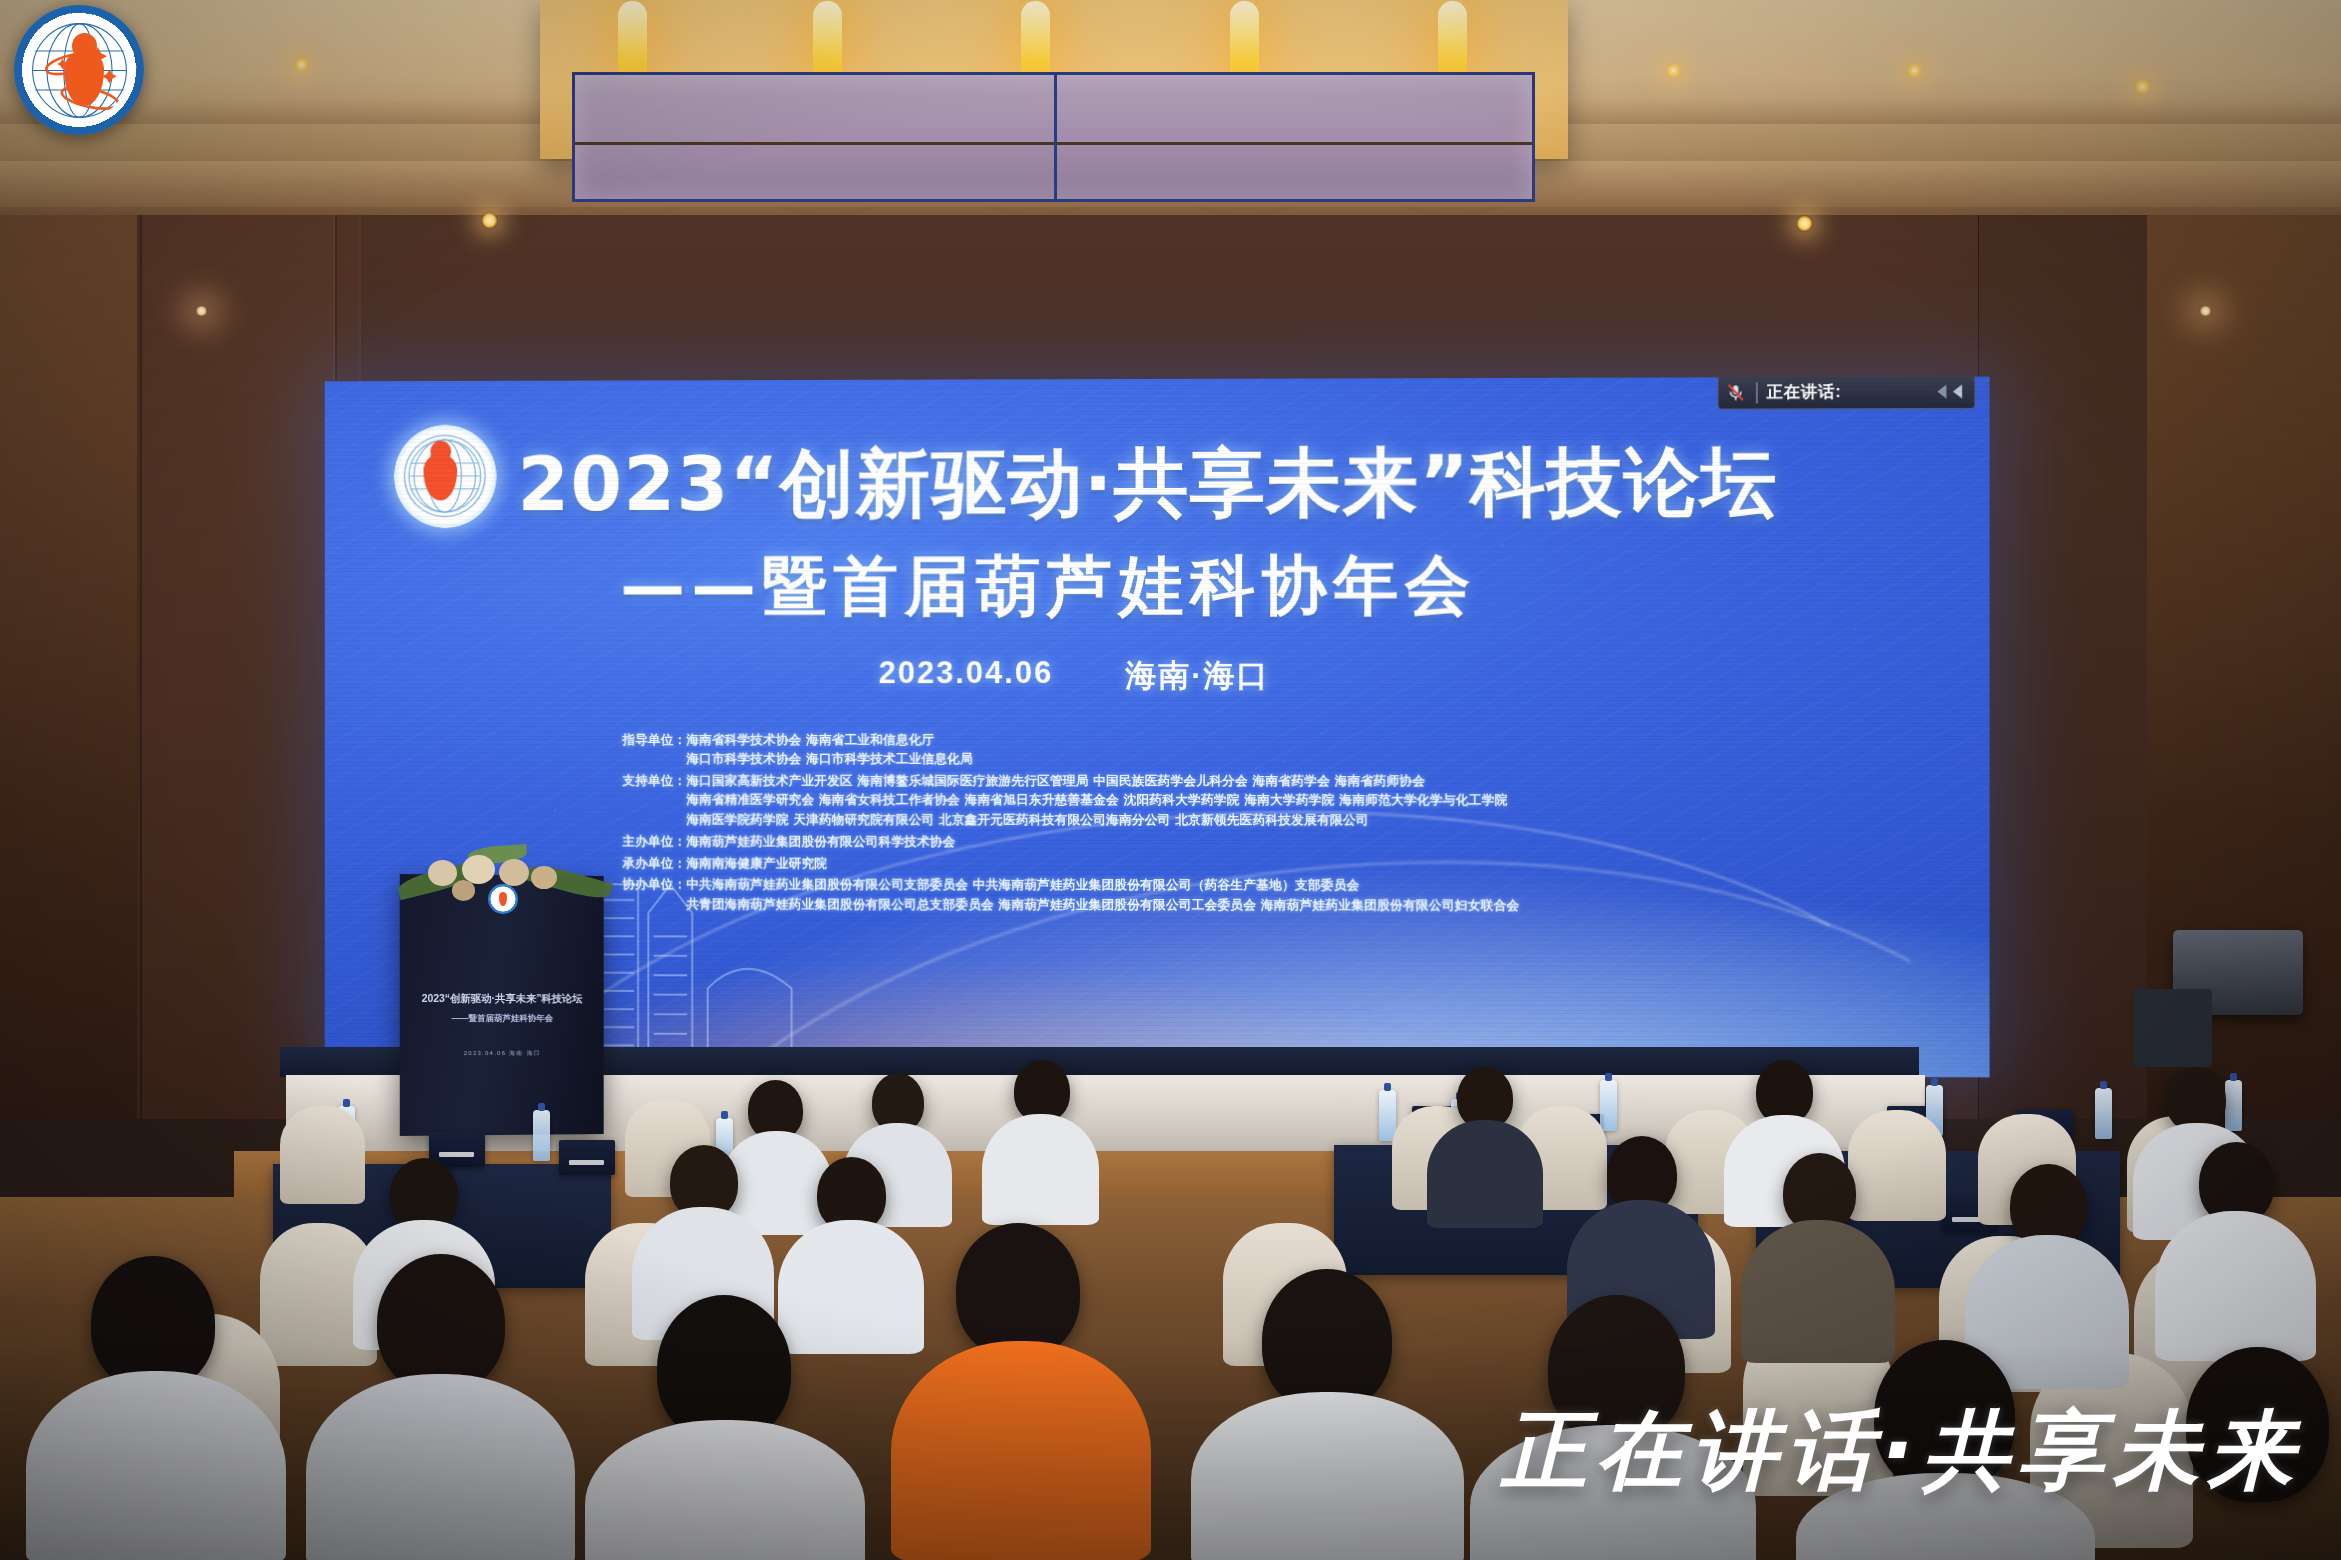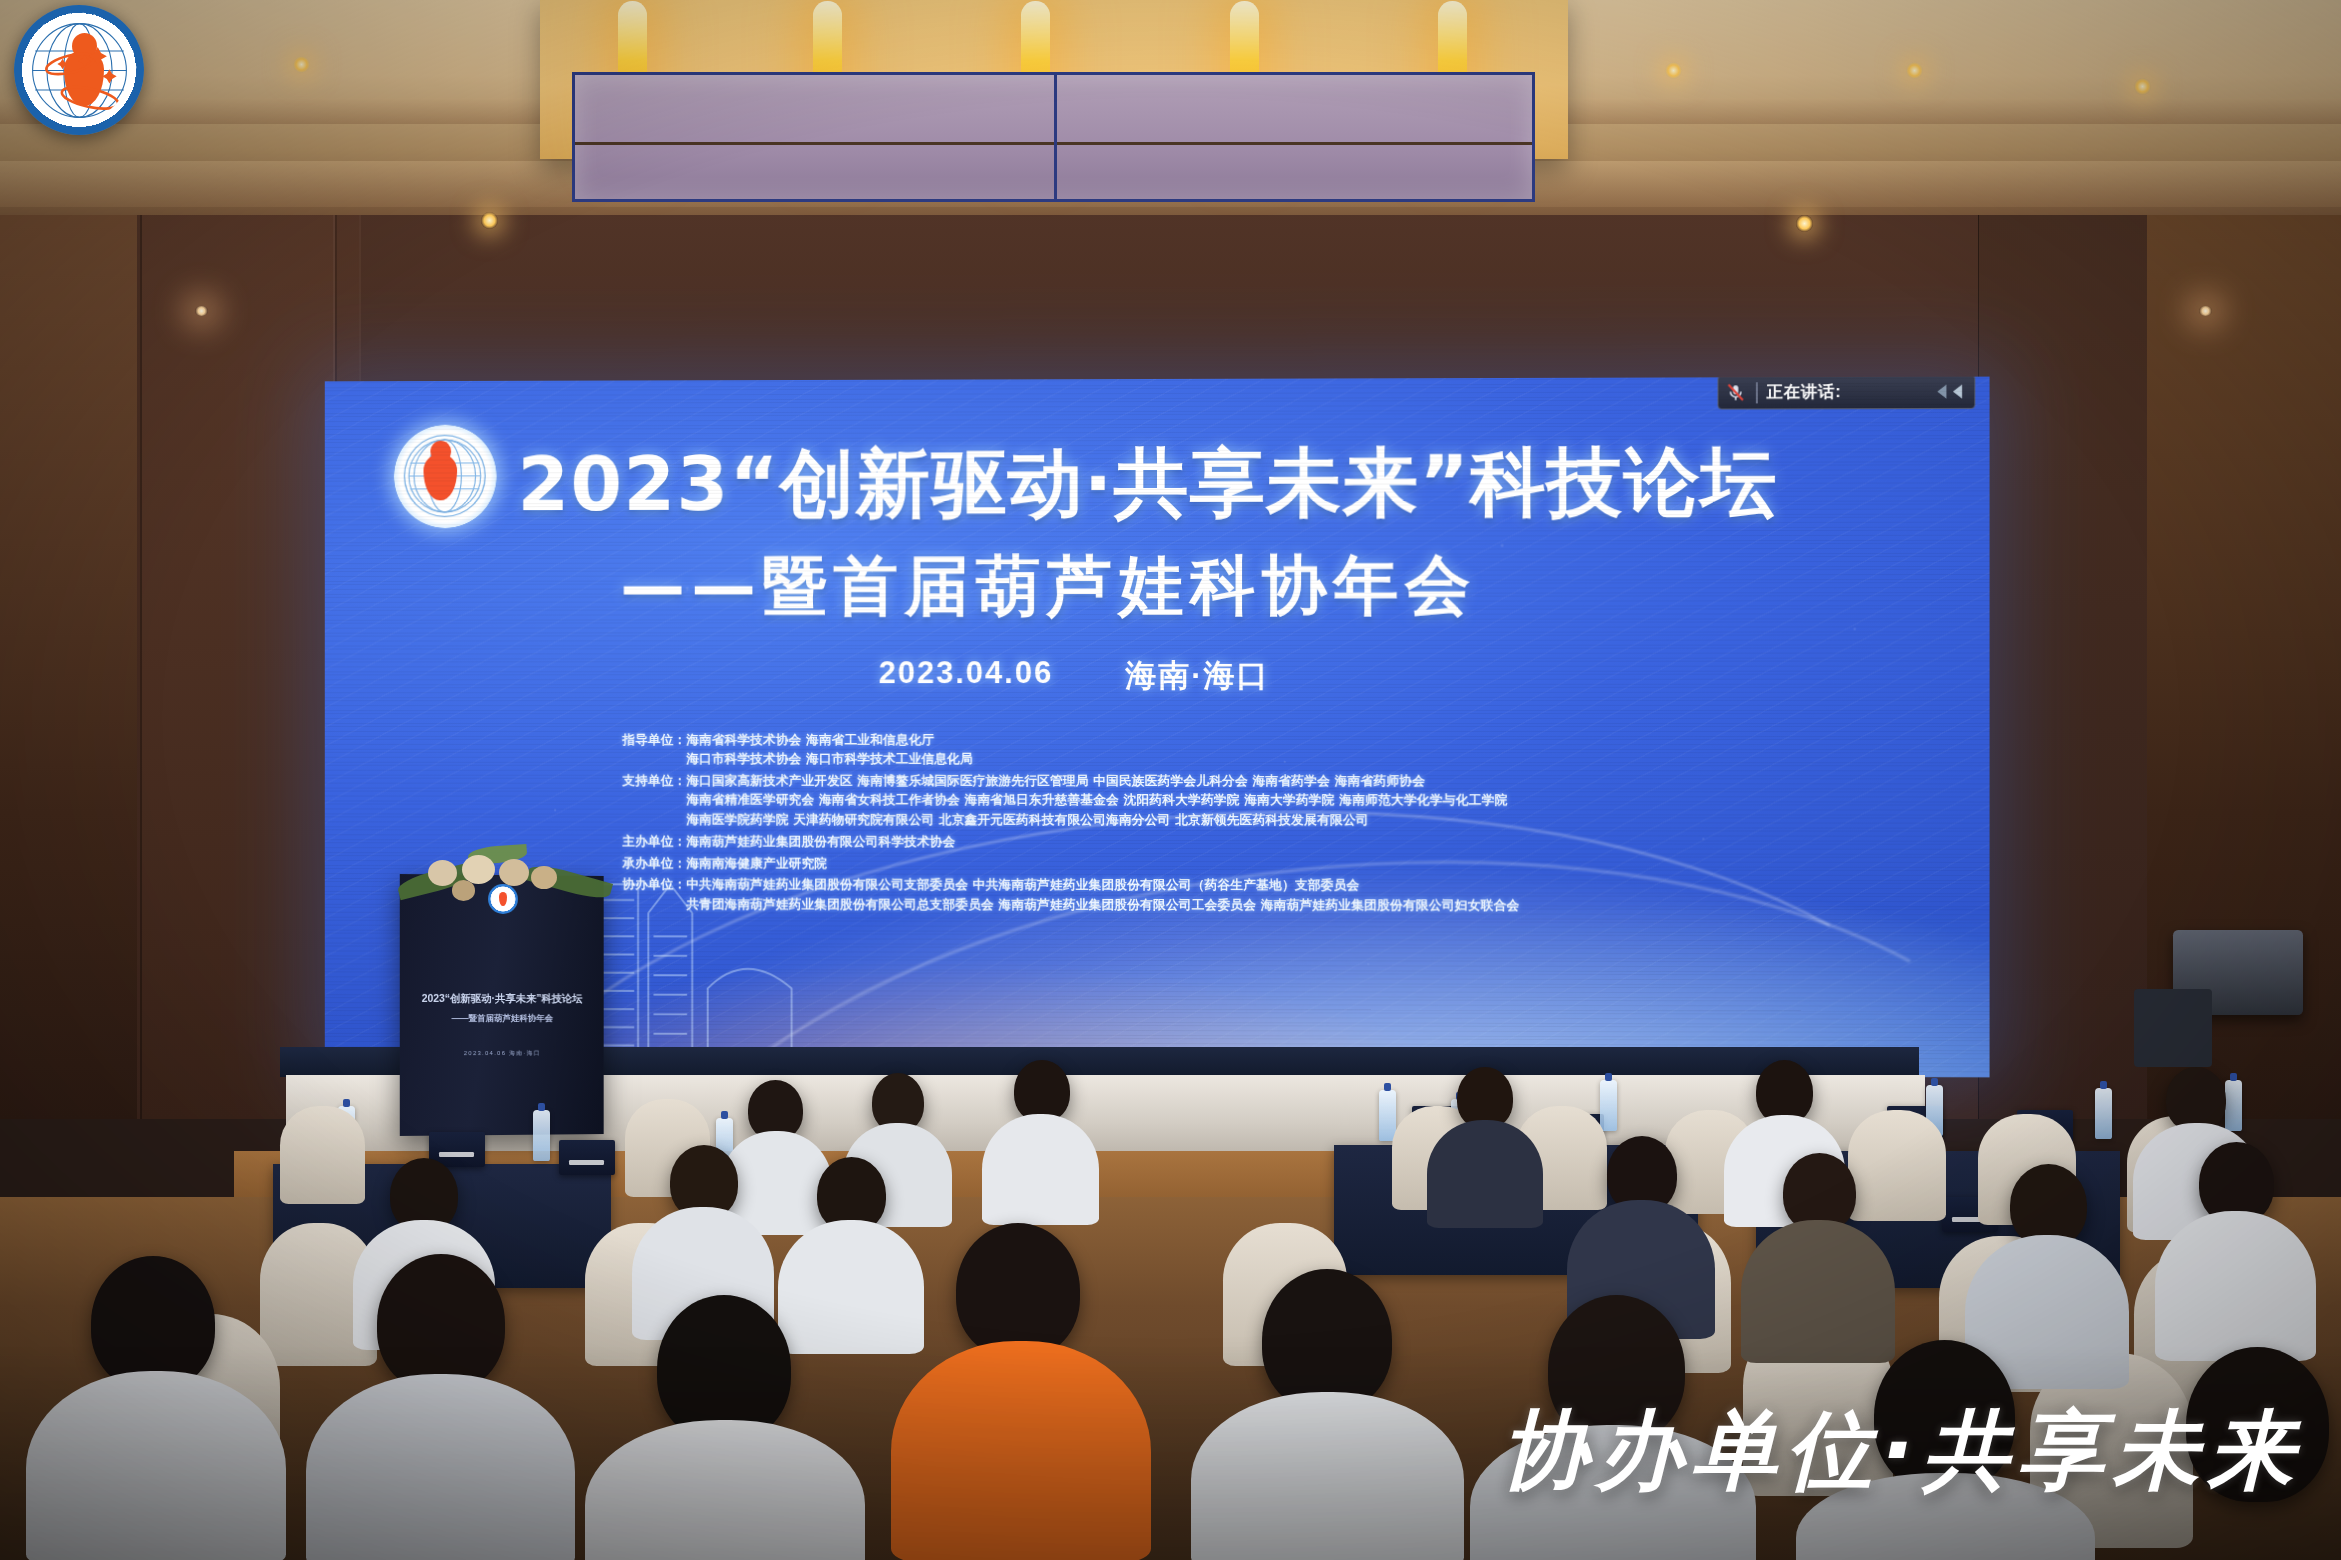--- a/index.html
+++ b/index.html
@@ -610,14 +610,14 @@
       <g fill="#ee5a1d">
         <path d="M104 40 l5 9 9 5 -9 5 -5 9 -5 -9 -9 -5 9 -5z"></path>
         <path d="M84 52 l3.5 6 6 3.5 -6 3.5 -3.5 6 -3.5 -6 -6 -3.5 6 -3.5z"></path>
         <path d="M122 74 l4 7 7 4 -7 4 -4 7 -4 -7 -7 -4 7 -4z"></path>
         <path d="M50 58 l3 5 5 3 -5 3 -3 5 -3 -5 -5 -3 5 -3z"></path>
       </g>
     </svg>
   </div>
 </div>
 
-<div id="calligraphy">协办单位·共享未来</div>
+<div id="calligraphy">正在讲话·共享未来</div>
 
 
 </body></html>

